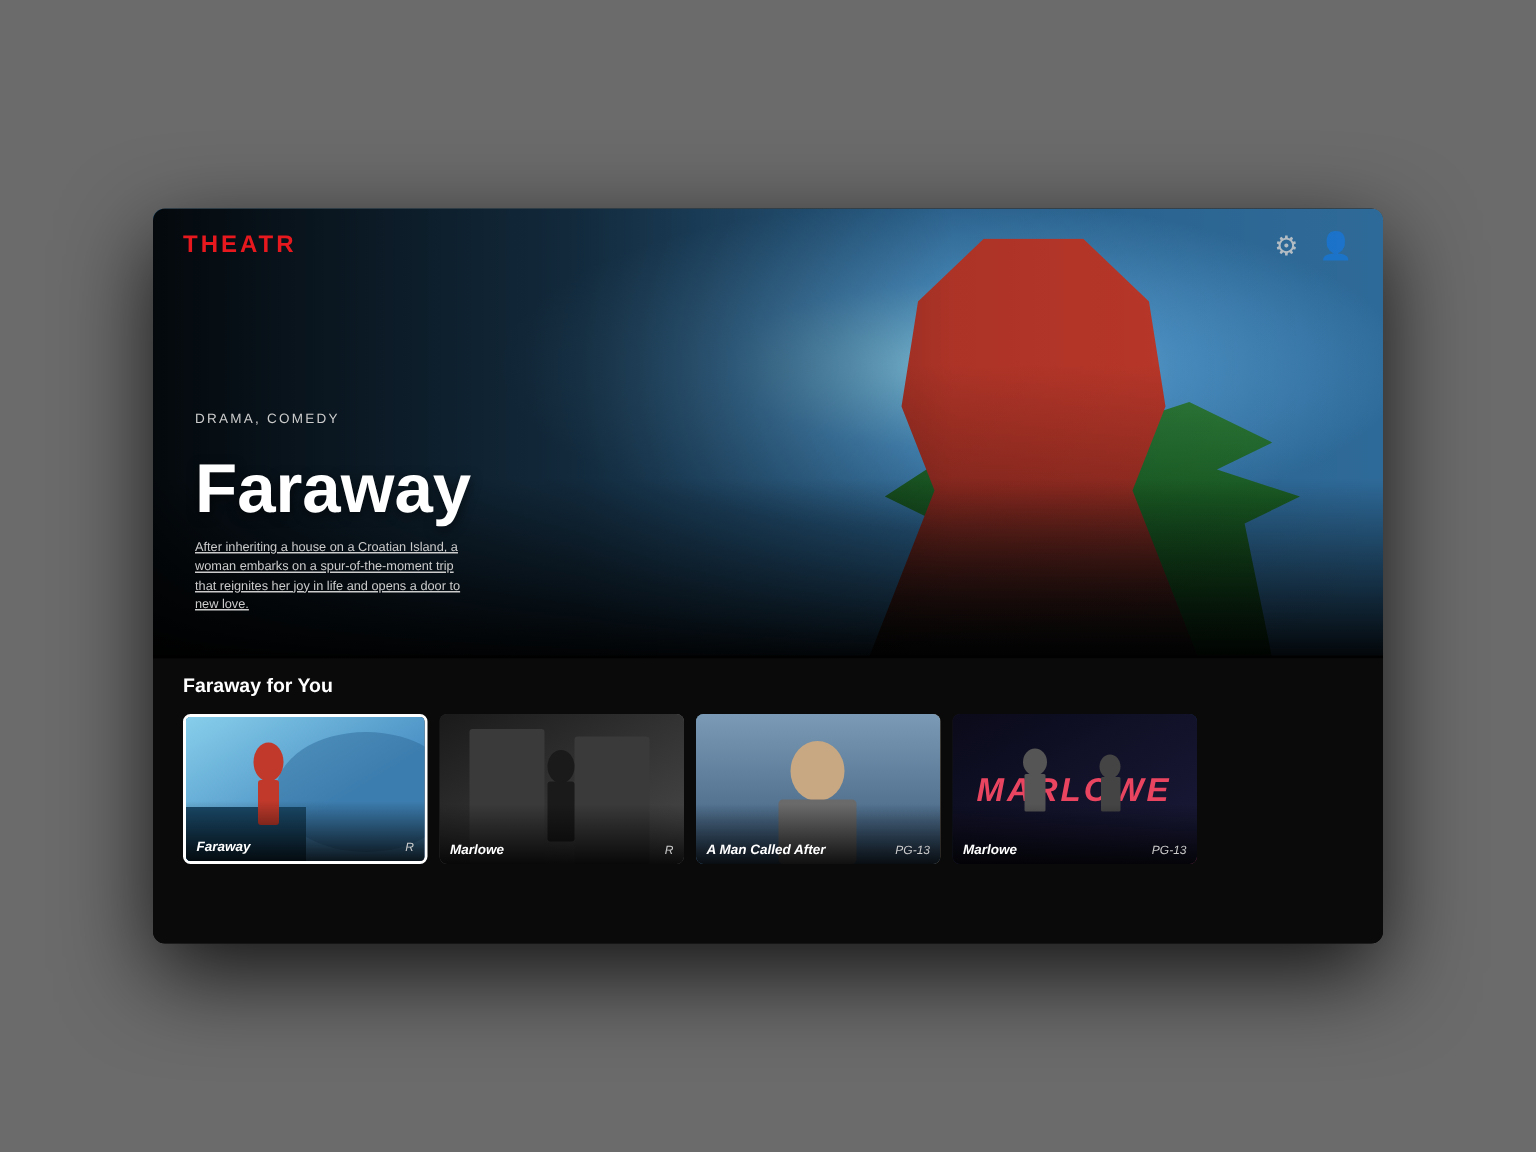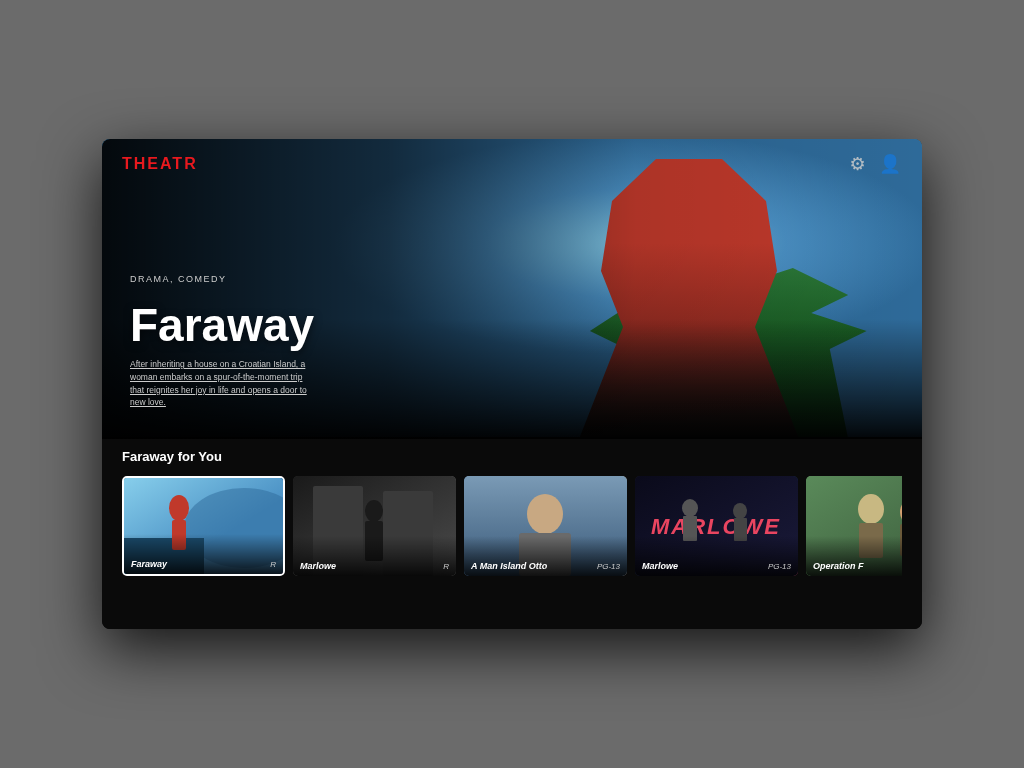--- a/index.html
+++ b/index.html
@@ -325,21 +325,21 @@
                 <stop offset="100%" style="stop-color:#3a5a7a"></stop>
               </linearGradient>
             </defs>
             <rect width="163" height="100" fill="url(#otto-bg)"></rect>
 
             <ellipse cx="81" cy="38" rx="18" ry="20" fill="#c8a882"></ellipse>
             <rect x="55" y="57" width="52" height="43" fill="#6a6a6a" rx="3"></rect>
           </svg>
         </div>
         <div class="card-overlay">
-          <span class="card-title">A Man Island Otto</span>
+          <span class="card-title">A Man Called After</span>
           <span class="card-rating">PG-13</span>
         </div>
       </div>
 
       <div class="card card-marlowe">
         <div class="card-bg">
           <svg width="163" height="100" viewBox="0 0 163 100" xmlns="http://www.w3.org/2000/svg">
             <defs>
               <linearGradient id="marlowe-bg" x1="0%" y1="0%" x2="100%" y2="100%">
                 <stop offset="0%" style="stop-color:#0a0a1a"></stop>
@@ -354,39 +354,17 @@
             <ellipse cx="105" cy="35" rx="7" ry="8" fill="#444"></ellipse>
             <rect x="99" y="42" width="13" height="23" fill="#444" rx="1"></rect>
           </svg>
         </div>
         <div class="card-overlay">
           <span class="card-title">Marlowe</span>
           <span class="card-rating">PG-13</span>
         </div>
       </div>
 
-      <div class="card card-operation">
-        <div class="card-bg">
-          <svg width="163" height="100" viewBox="0 0 163 100" xmlns="http://www.w3.org/2000/svg">
-            <defs>
-              <linearGradient id="op-bg" x1="0%" y1="0%" x2="100%" y2="100%">
-                <stop offset="0%" style="stop-color:#5a8a5a"></stop>
-                <stop offset="100%" style="stop-color:#3a5a3a"></stop>
-              </linearGradient>
-            </defs>
-            <rect width="163" height="100" fill="url(#op-bg)"></rect>
-
-            <ellipse cx="65" cy="33" rx="13" ry="15" fill="#c8b882"></ellipse>
-            <rect x="53" y="47" width="24" height="35" fill="#7a6a4a" rx="2"></rect>
-            <ellipse cx="105" cy="36" rx="11" ry="13" fill="#d4a070"></ellipse>
-            <rect x="94" y="48" width="22" height="32" fill="#6a5a3a" rx="2"></rect>
-          </svg>
-        </div>
-        <div class="card-overlay">
-          <span class="card-title">Operation F</span>
-          <span class="card-rating"></span>
-        </div>
-      </div>
 
     </div>
   </div>
 
 </div>
 
 </body></html>

